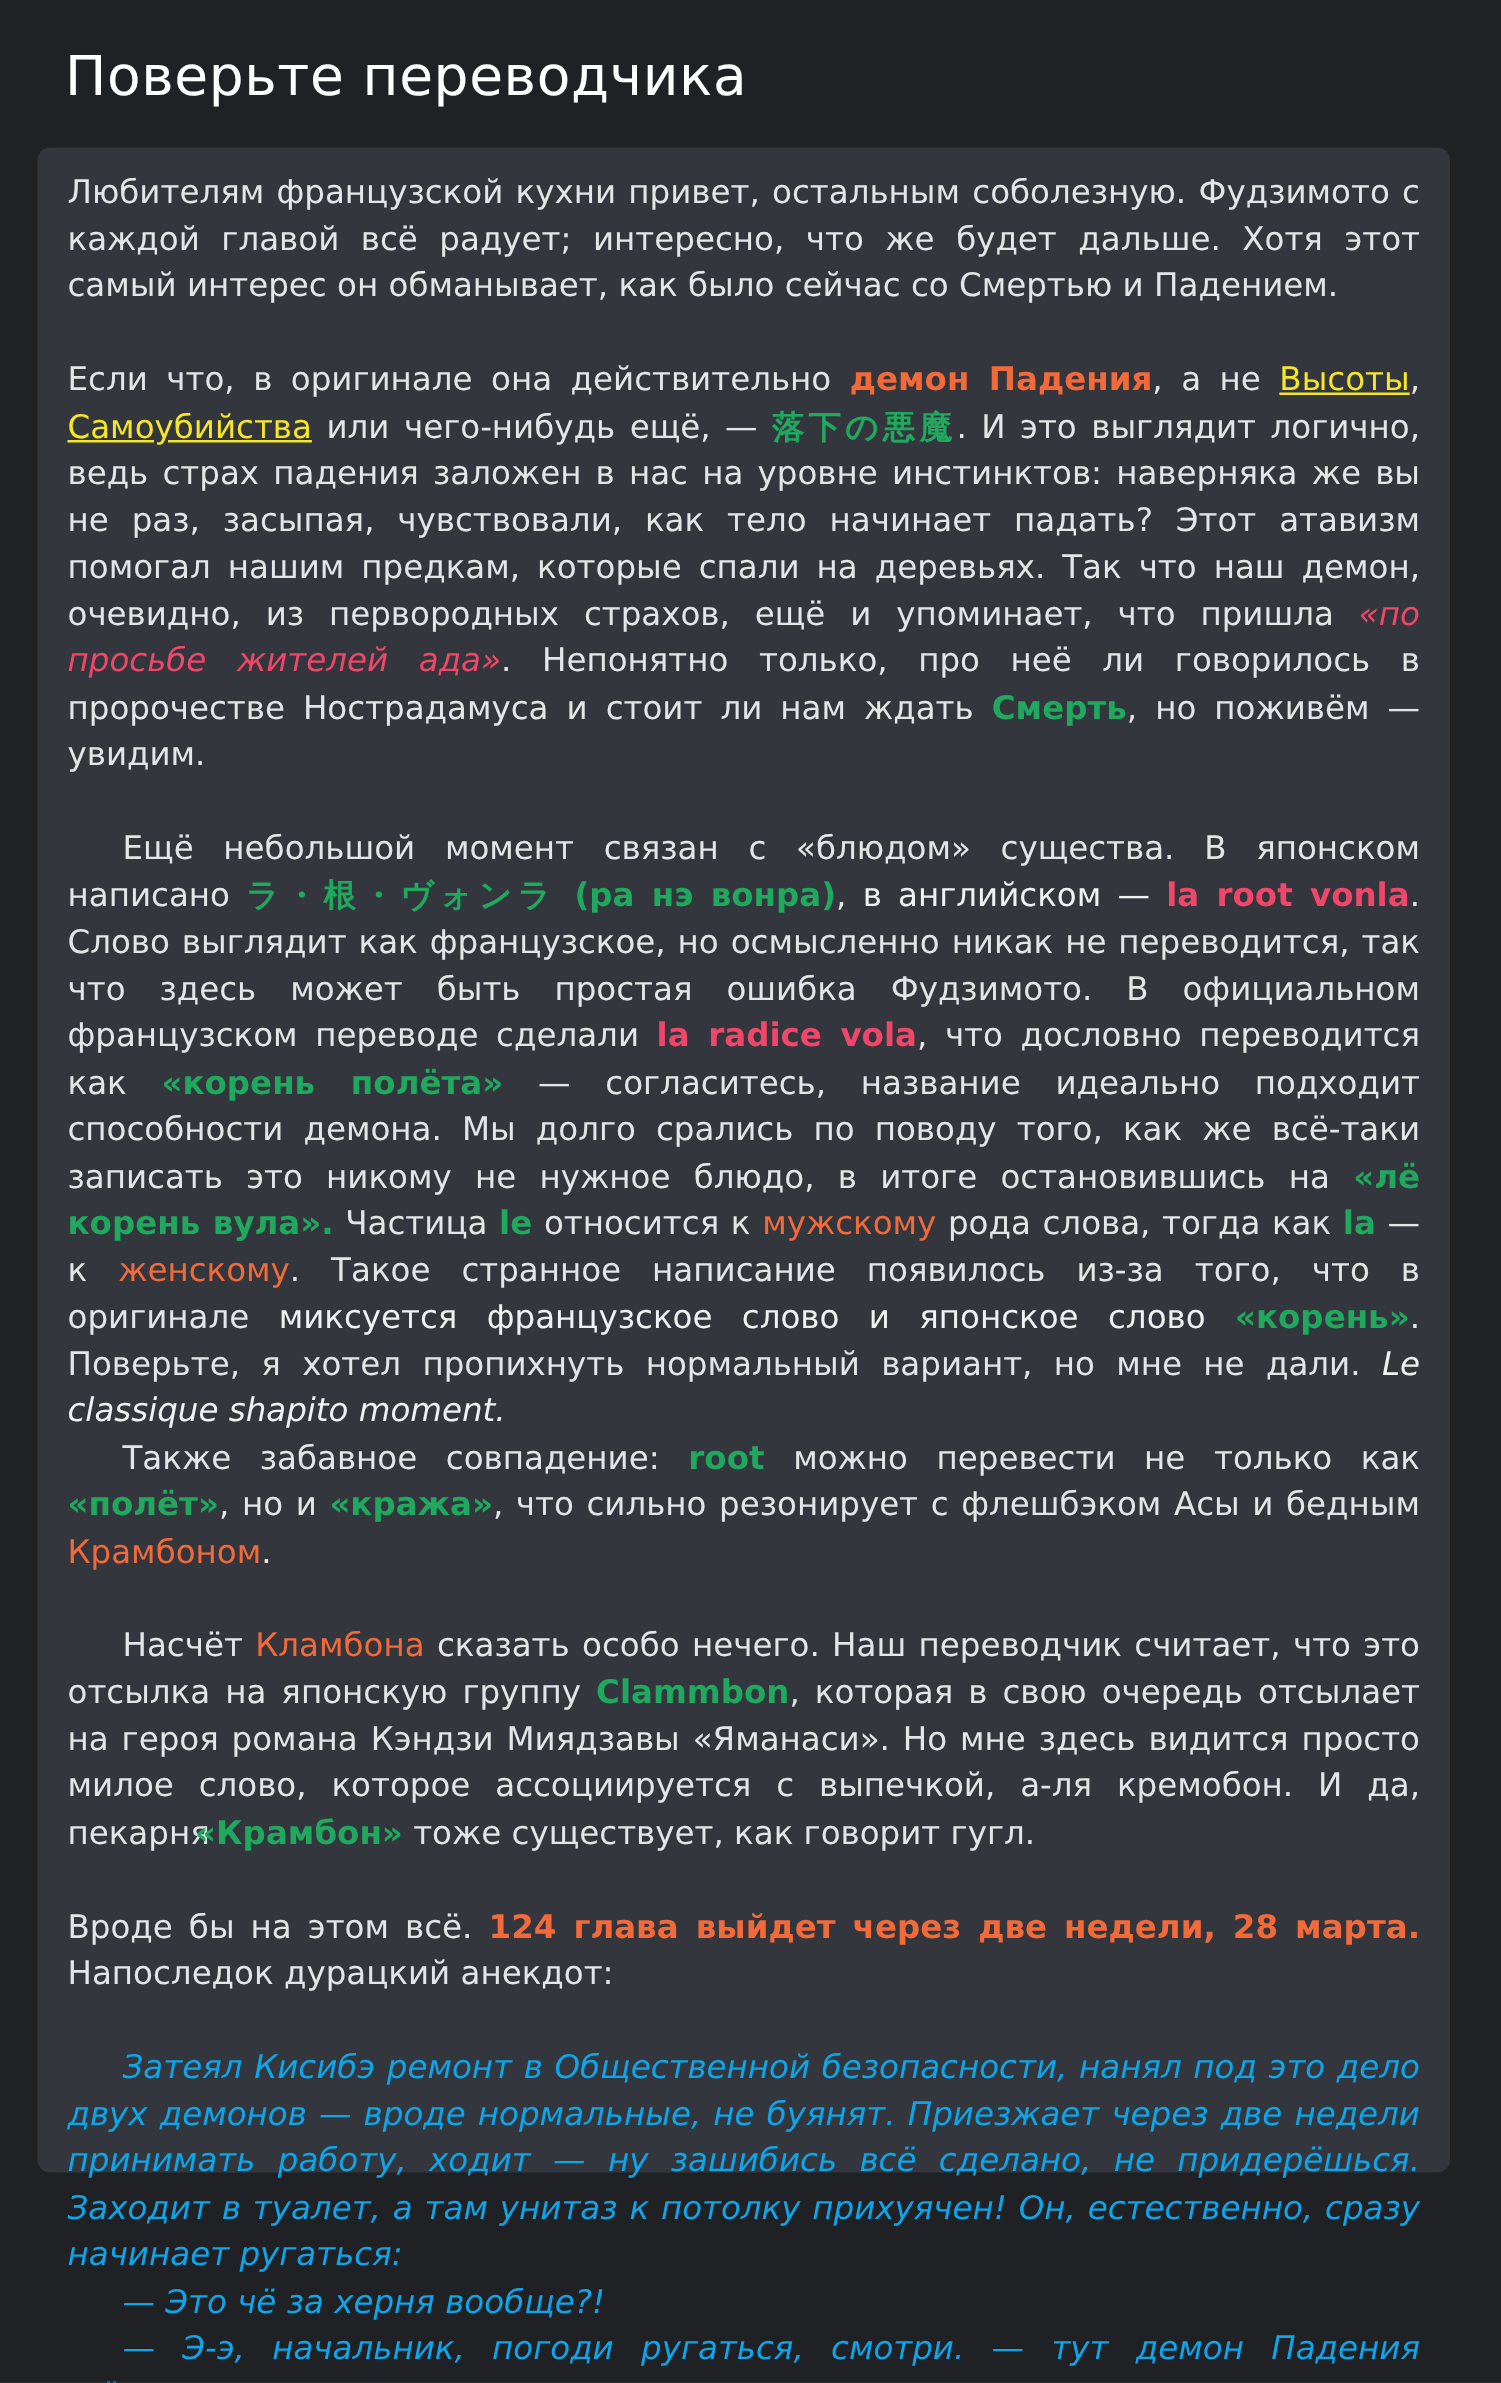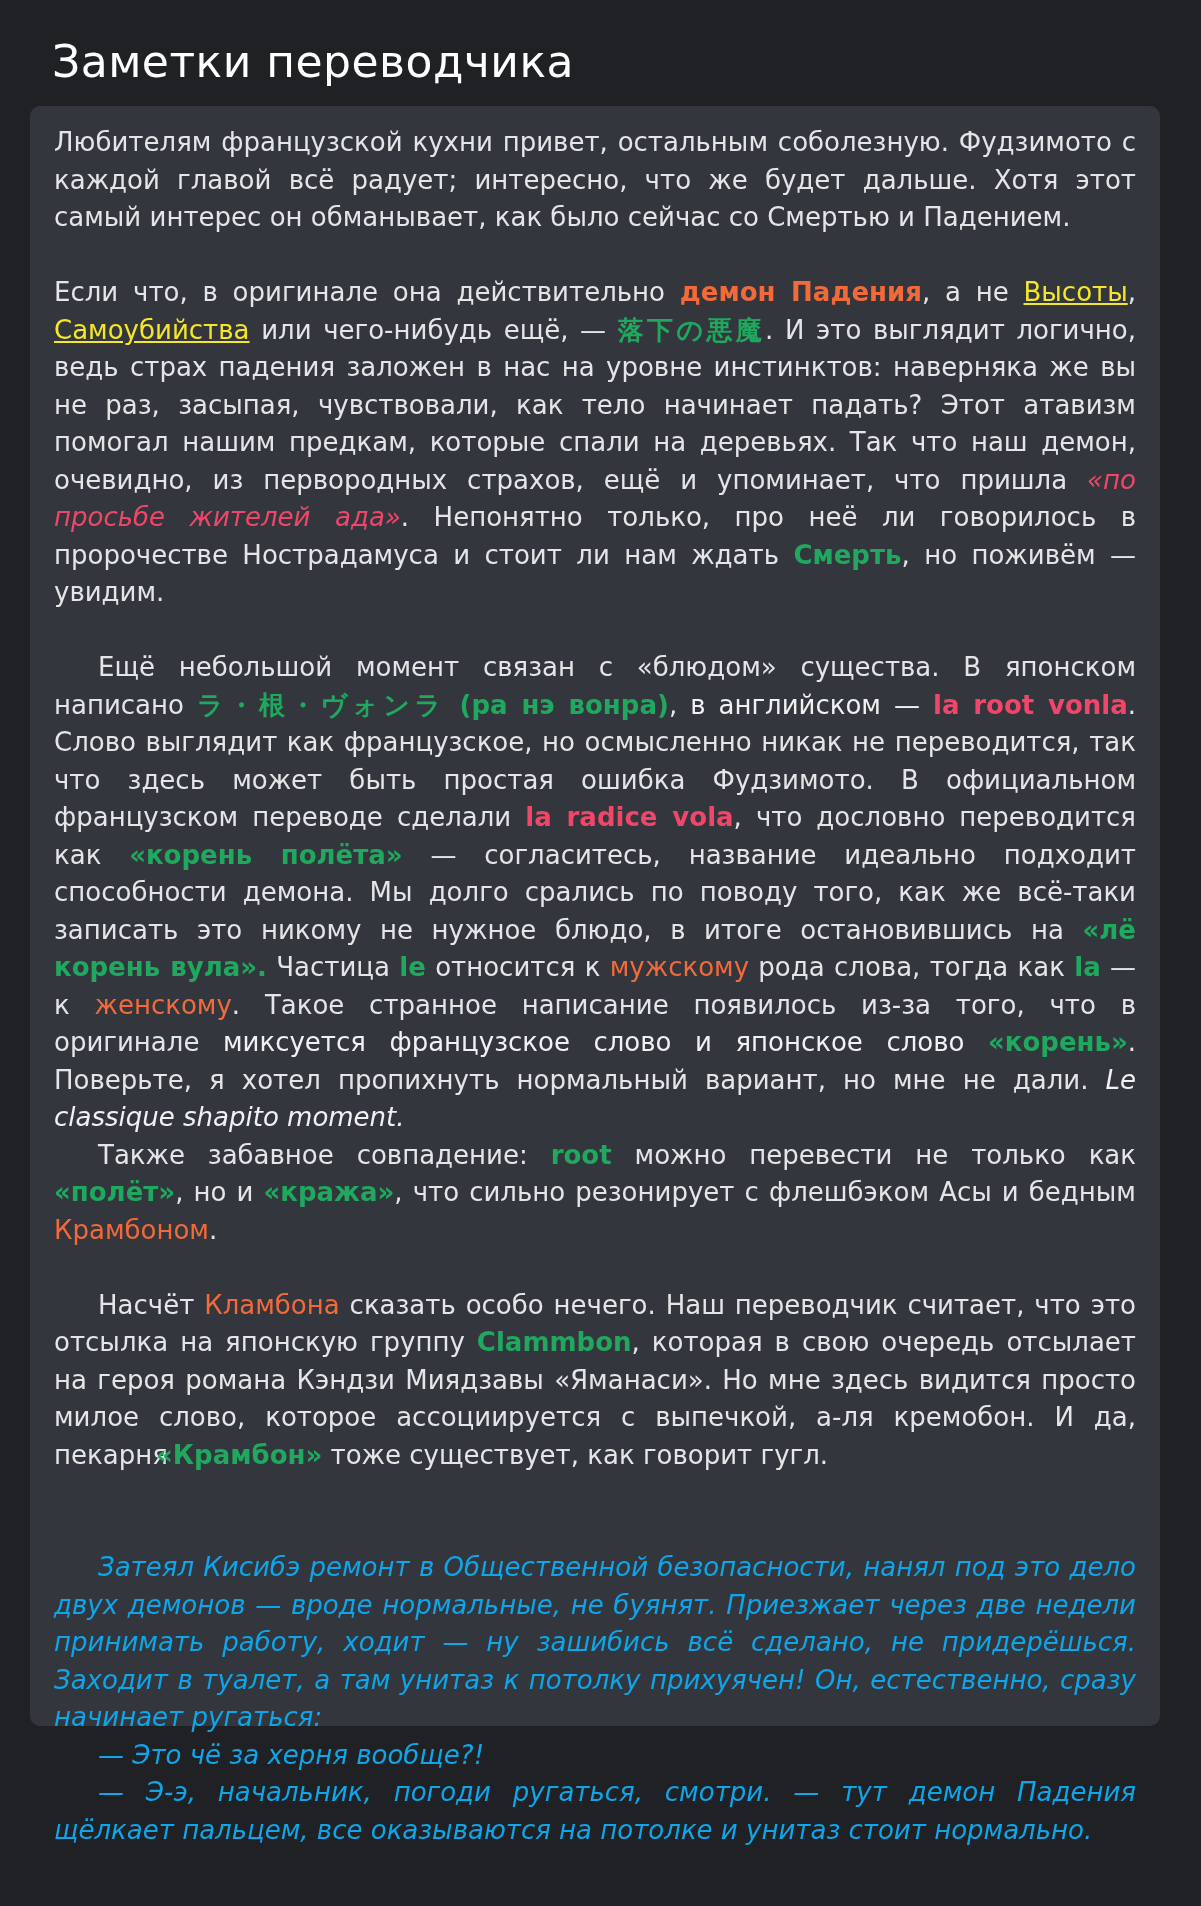--- a/index.html
+++ b/index.html
@@ -22,21 +22,21 @@
       margin: 0;
       font-size: 44px;
       font-weight: normal;
       color: #ffffff;
       letter-spacing: 0.5px;
       font-family: "DejaVu Sans", sans-serif;
     }
     .panel {
       position: absolute;
       left: 30px;
-      top: 106px;
+      top: 118px;
       width: 1130px;
       height: 1620px;
       background: #33373d;
       border-radius: 10px;
       box-sizing: border-box;
       padding: 18px 24px 20px 24px;
     }
     .p {
       margin: 0;
       font-size: 26px;
@@ -52,21 +52,21 @@
     .green { color: #1fa85e; }
     .yellow { color: #f5e62a; text-decoration: underline; }
     .pink { color: #f0466a; }
     .white-b { color: #f0f1f3; font-weight: normal; }
     .outdent { margin-left: -20px; }
     .joke .p { font-style: italic; color: #0ea5e9; }
   </style>
 </head>
 <body>
 
-<h1 class="page-title">Заметки переводчика</h1>
+<h1 class="page-title">Поверьте переводчика</h1>
 
 <div class="panel">
 
   <p class="p">Любителям французской кухни привет, остальным соболезную. Фудзимото с каждой главой всё радует; интересно, что же будет дальше. Хотя этот самый интерес он обманывает, как было сейчас со Смертью и Падением.</p>
 
   <div class="gap"></div>
 
   <p class="p"><span>Если что, в оригинале она действительно </span><span class="b orange">демон Падения</span><span>, а не </span><span class="yellow">Высоты</span><span>, </span><span class="yellow">Самоубийства</span><span> или чего-нибудь ещё, — </span><span class="b green">落下の悪魔</span><span>. И это выглядит логично, ведь страх падения заложен в нас на уровне инстинктов: наверняка же вы не раз, засыпая, чувствовали, как тело начинает падать? Этот атавизм помогал нашим предкам, которые спали на деревьях. Так что наш демон, очевидно, из первородных страхов, ещё и упоминает, что пришла </span><span class="i pink">«по просьбе жителей ада»</span><span>. Непонятно только, про неё ли говорилось в пророчестве Нострадамуса и стоит ли нам ждать </span><span class="b green">Смерть</span><span>, но поживём — увидим.</span></p>
 
   <div class="gap"></div>
@@ -74,20 +74,21 @@
   <p class="p indent"><span>Ещё небольшой момент связан с «блюдом» существа. В японском написано </span><span class="b green">ラ・根・ヴォンラ (ра нэ вонра)</span><span>, </span><span class="white-b">в английском —</span><span> </span><span class="b pink">la root vonla</span><span>. Слово выглядит как французское, но осмысленно никак не переводится, так что здесь может быть простая ошибка Фудзимото. В официальном французском переводе сделали </span><span class="b pink">la radice vola</span><span>, что дословно переводится как </span><span class="b green">«корень полёта»</span><span> — согласитесь, название идеально подходит способности демона. Мы долго срались по поводу того, как же всё-таки записать это никому не нужное блюдо, в итоге остановившись на </span><span class="b green">«лё корень вула».</span><span> Частица </span><span class="b green">le</span><span> относится к </span><span class="orange">мужскому</span><span> рода слова, тогда как </span><span class="b green">la</span><span> — к </span><span class="orange">женскому</span><span>. Такое странное написание появилось из-за того, что в оригинале </span><span class="white-b">миксуется французское слово и японское слово</span><span> </span><span class="b green">«корень»</span><span>. Поверьте, я хотел пропихнуть нормальный вариант, но мне не дали. </span><span class="i" style="color:#f0f1f3">Le classique shapito moment.</span></p>
 
   <p class="p indent"><span>Также забавное совпадение: </span><span class="b green">root</span><span> можно перевести не только как </span><span class="b green">«полёт»</span><span>, но и </span><span class="b green">«кража»</span><span>, что сильно резонирует с флешбэком Асы и бедным </span><span class="orange">Крамбоном</span><span>.</span></p>
 
   <div class="gap"></div>
 
   <p class="p indent"><span>Насчёт </span><span class="orange">Кламбона</span><span> сказать особо нечего. Наш переводчик считает, что это отсылка на японскую группу </span><span class="b green">Clammbon</span><span>, которая в свою очередь отсылает на героя романа Кэндзи Миядзавы «Яманаси». Но мне здесь видится просто милое слово, которое ассоциируется с выпечкой, а-ля кремобон. И да, пекарня </span><span class="b green outdent">«Крамбон»</span><span> тоже существует, как говорит гугл.</span></p>
 
   <div class="gap"></div>
 
+  <p class="p"><span>Вроде бы на этом всё. </span><span class="b orange">124 глава выйдет через две недели, 28 марта.</span><span> Напоследок дурацкий анекдот:</span></p>
 
   <div class="gap"></div>
 
   <div class="joke">
     <p class="p indent">Затеял Кисибэ ремонт в Общественной безопасности, нанял под это дело двух демонов — вроде нормальные, не буянят. Приезжает через две недели принимать работу, ходит — ну зашибись всё сделано, не придерёшься. Заходит в туалет, а там унитаз к потолку прихуячен! Он, естественно, сразу начинает ругаться:</p>
     <p class="p indent">— Это чё за херня вообще?!</p>
     <p class="p indent">— Э-э, начальник, погоди ругаться, смотри. — тут демон Падения щёлкает пальцем, все оказываются на потолке и унитаз стоит нормально.</p>
 
   </div>
 

